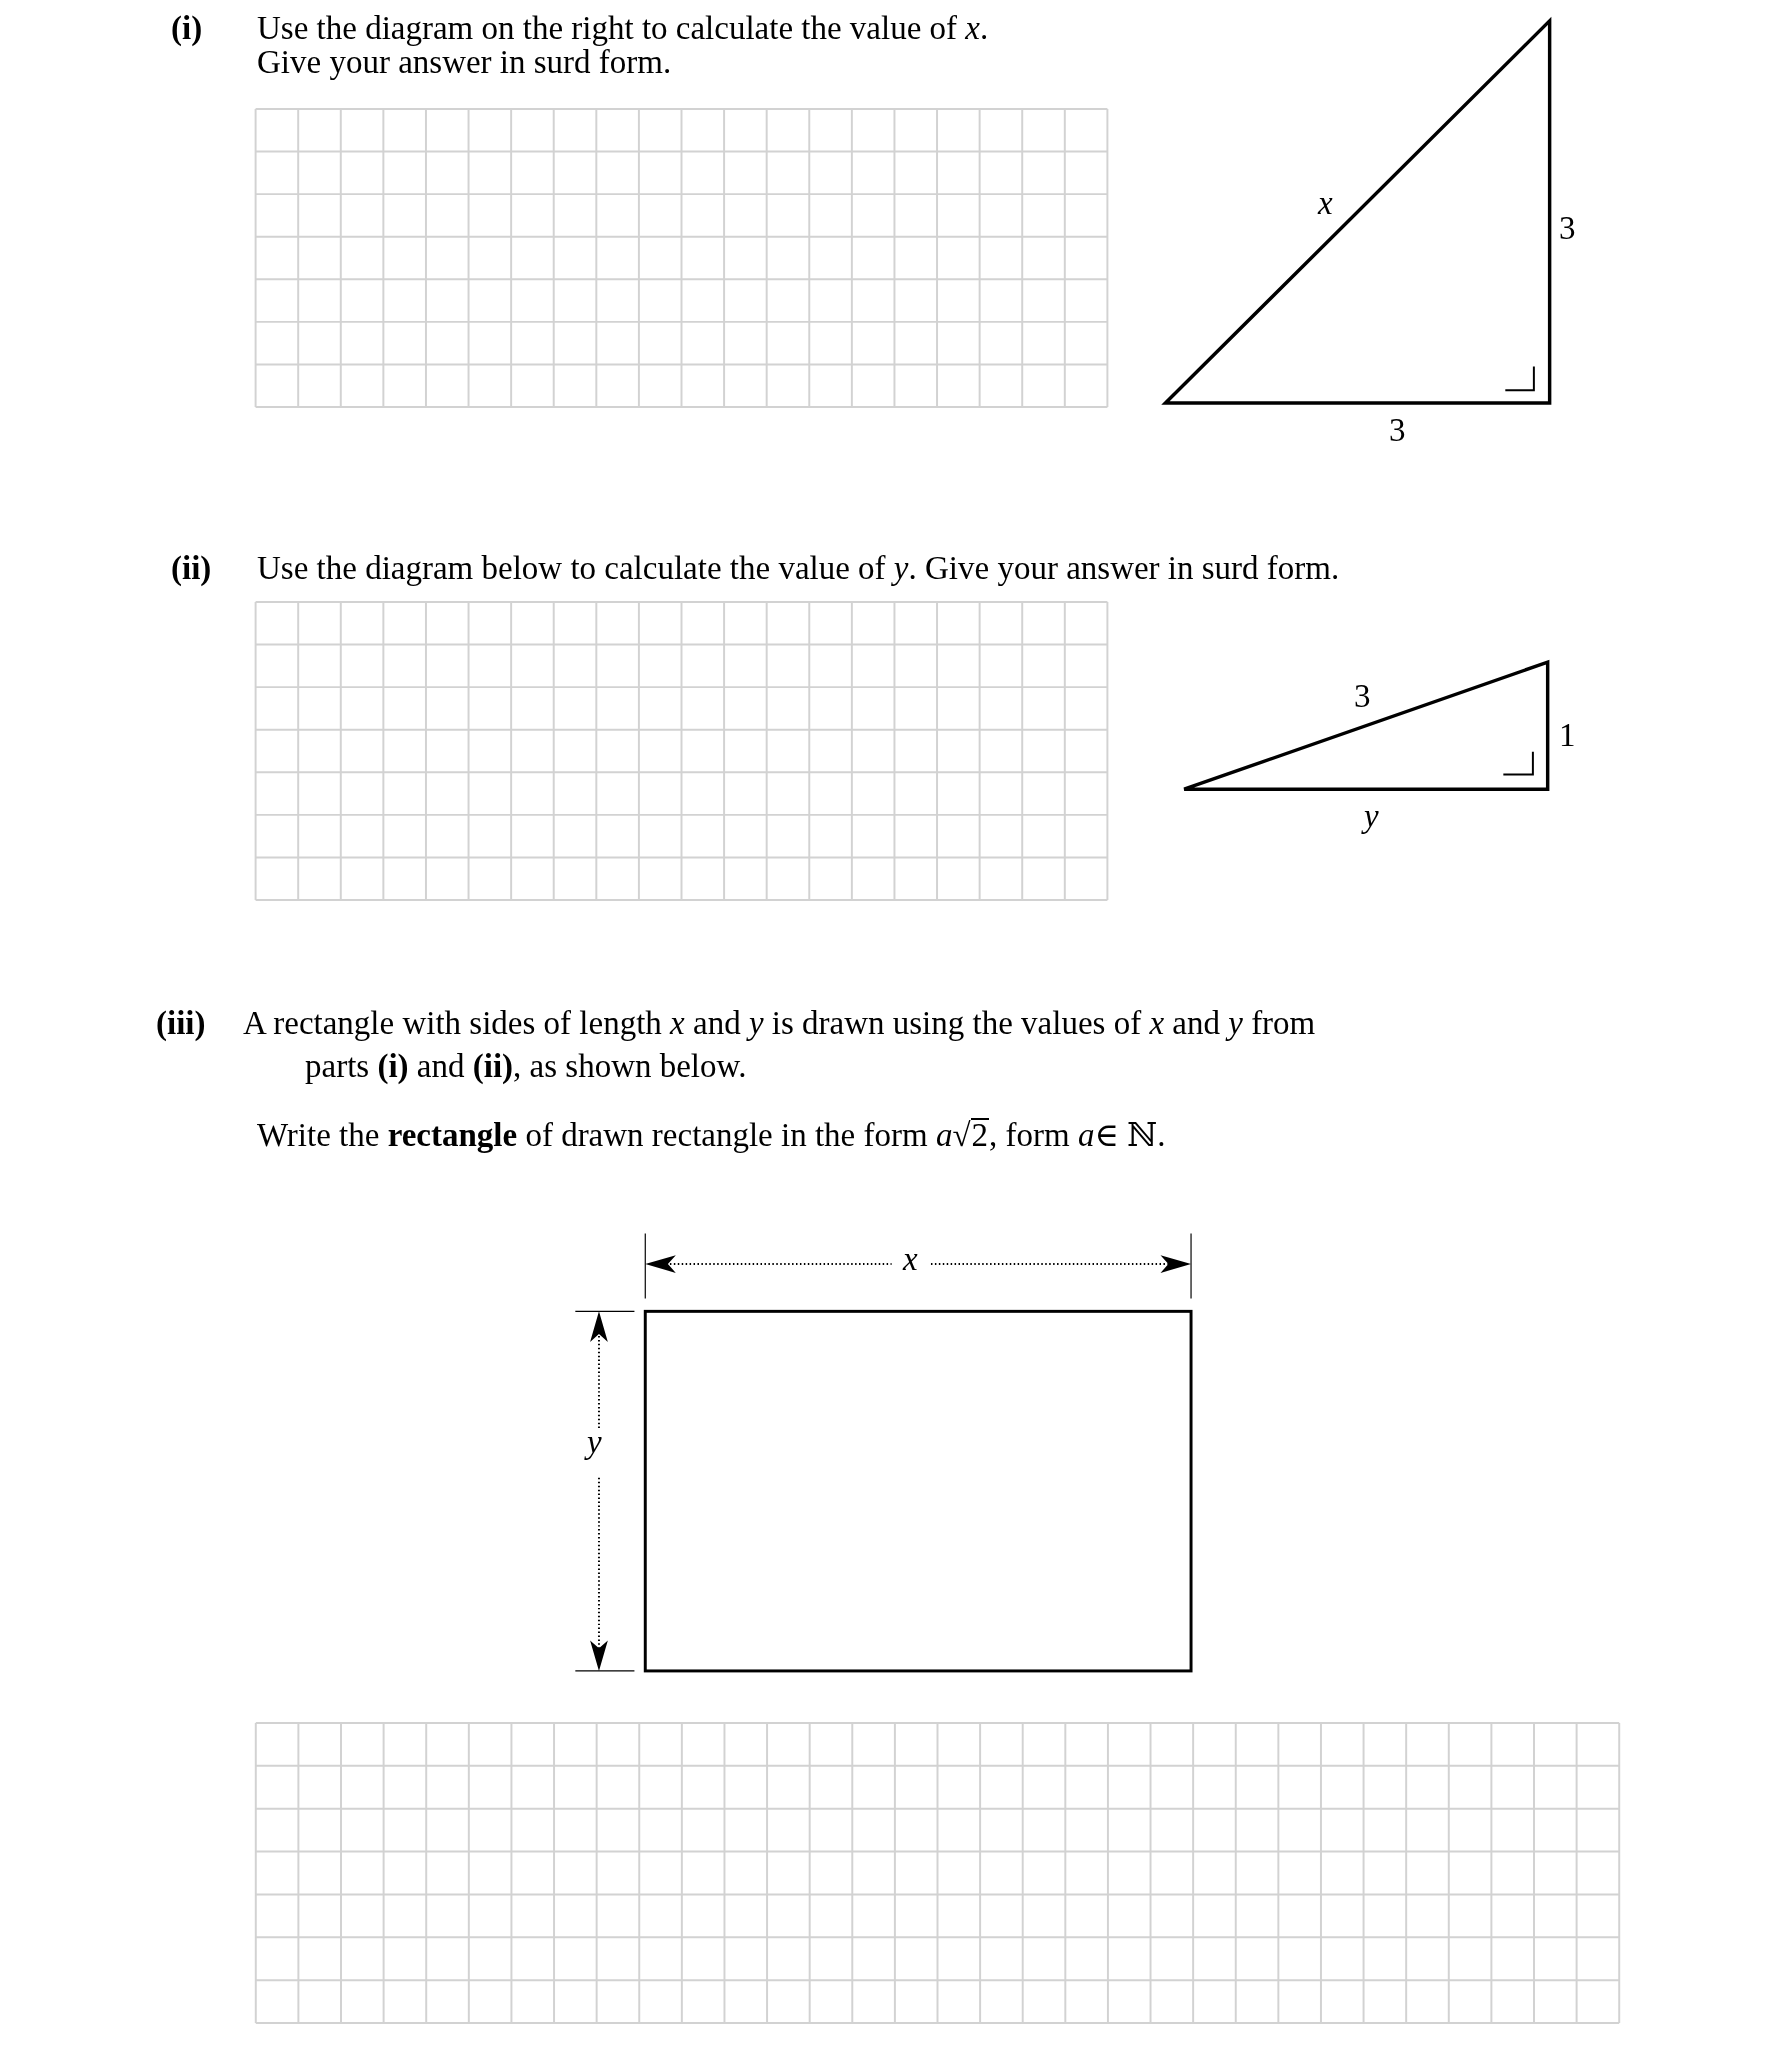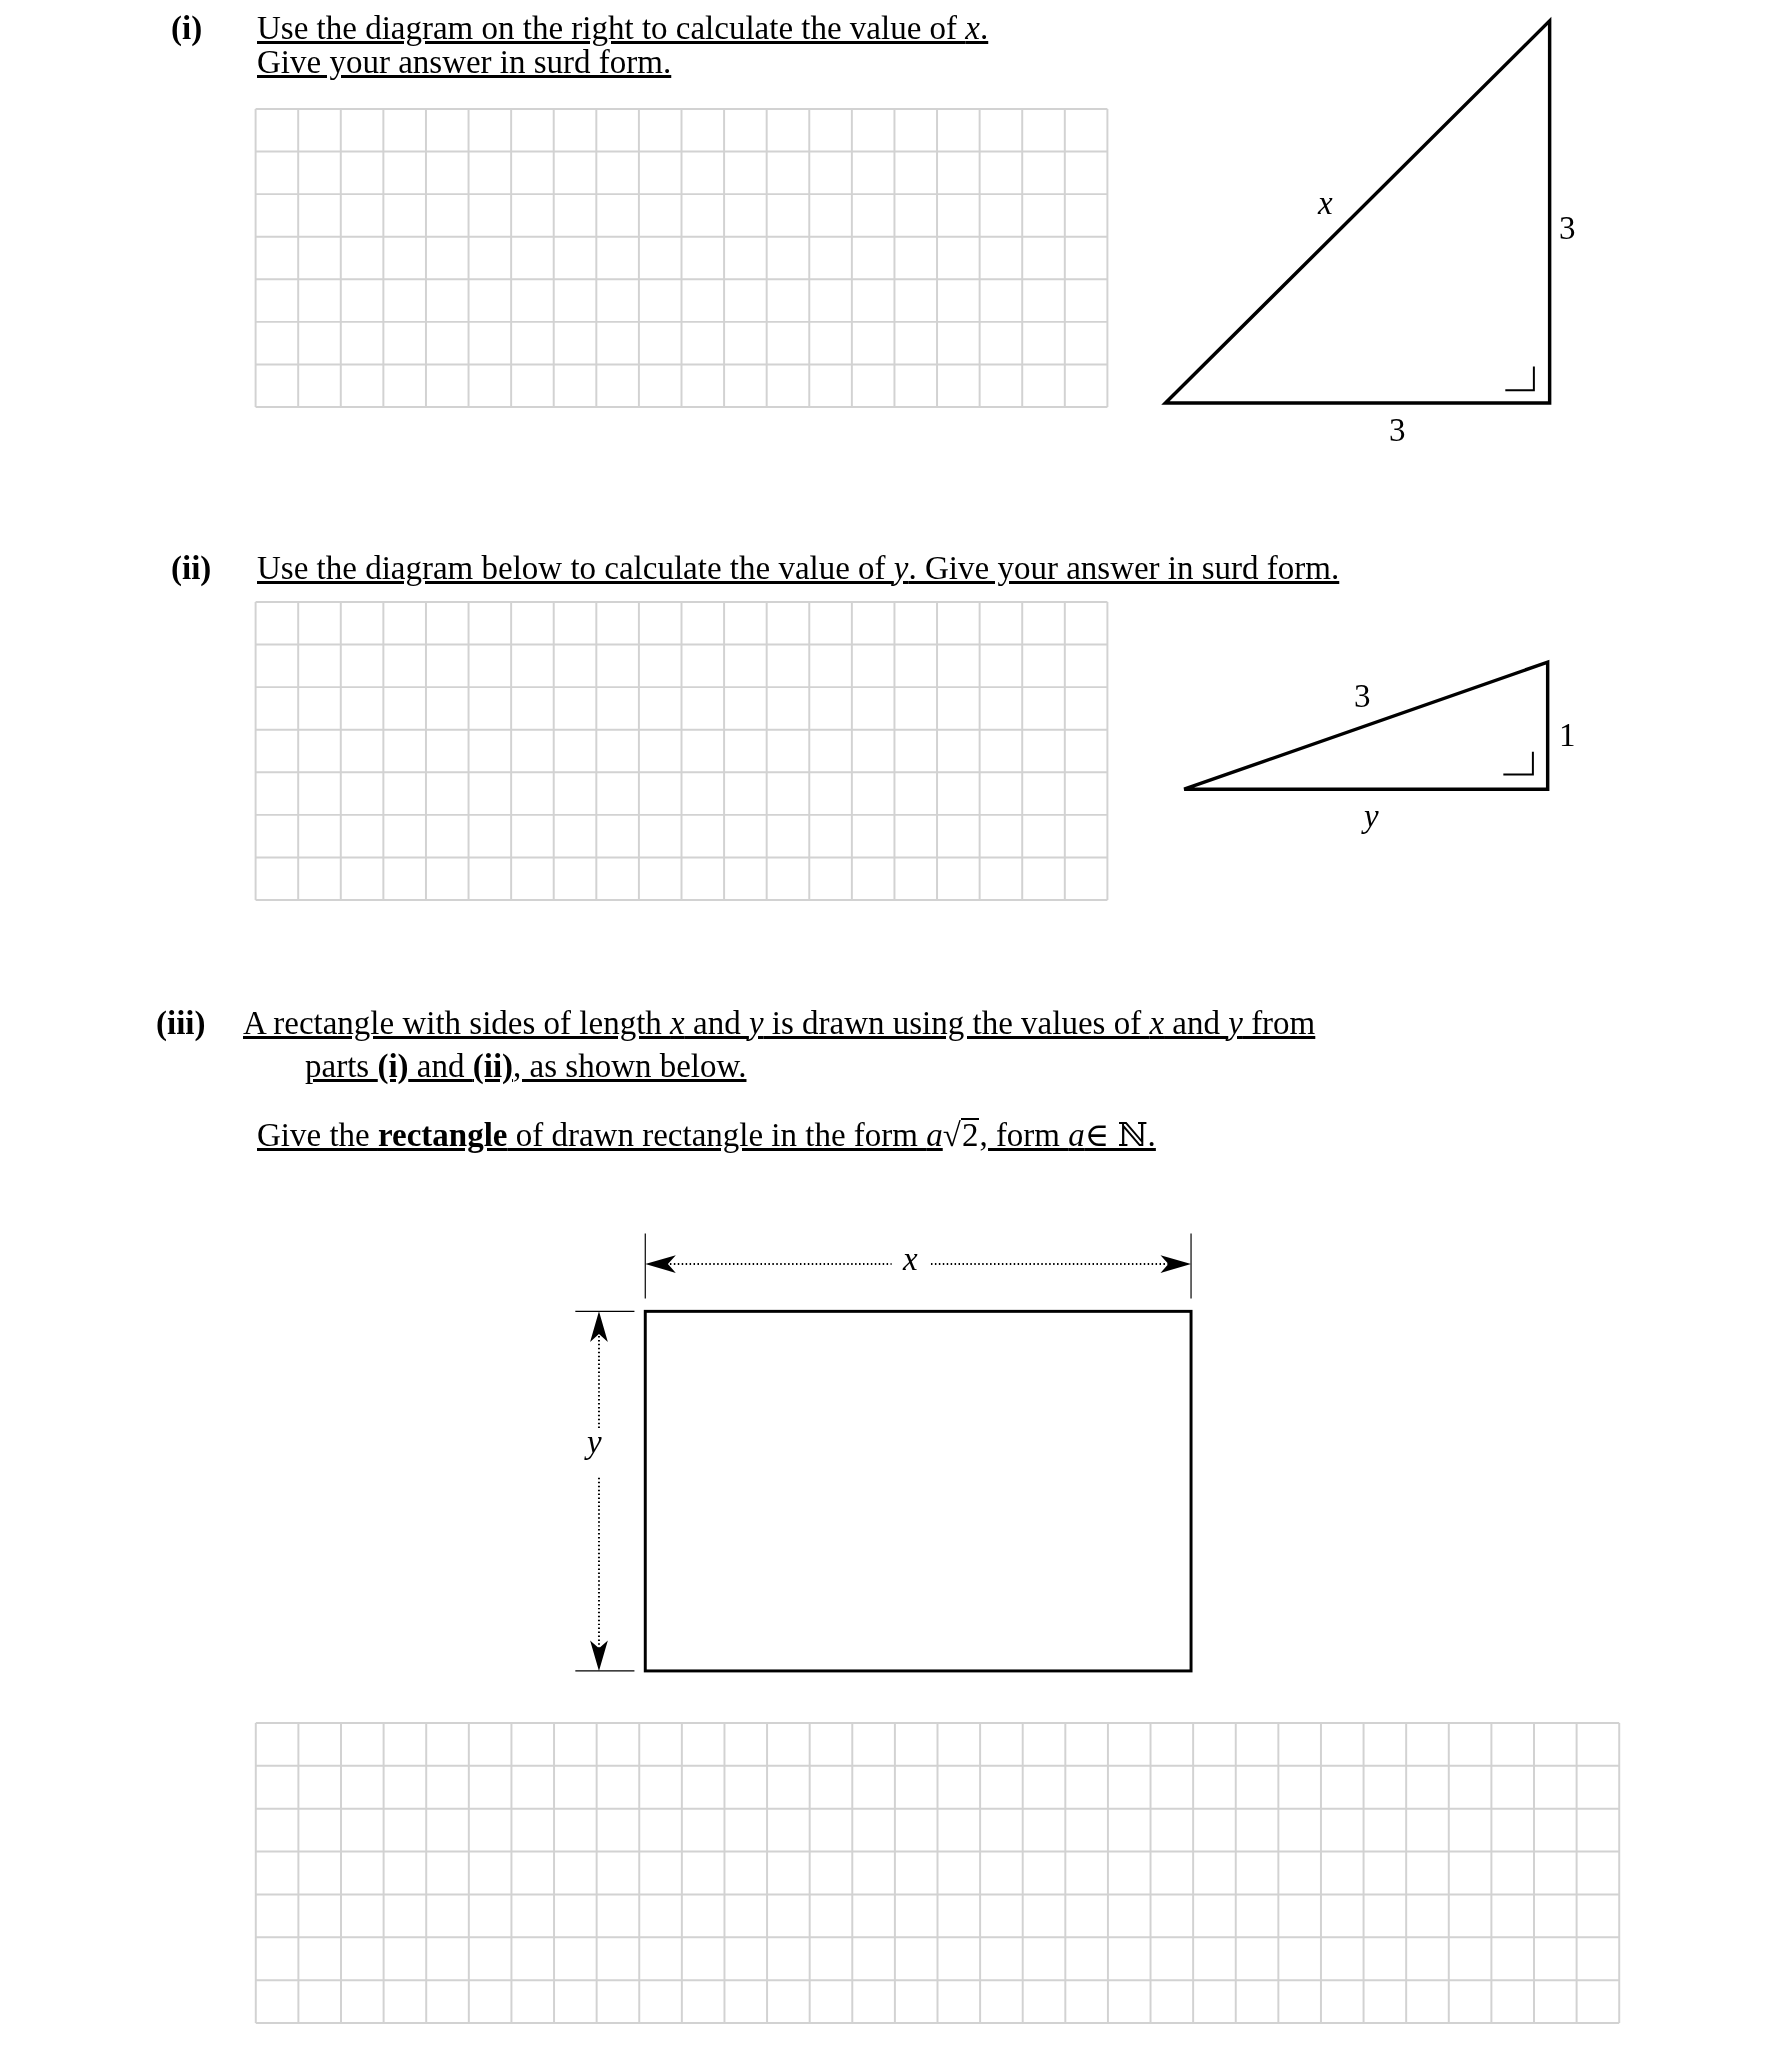--- a/index.html
+++ b/index.html
@@ -1,18 +1,18 @@
 <!DOCTYPE html>
 <html><head>
 <meta charset="utf-8">
 <style>
   html, body { margin: 0; padding: 0; background: #ffffff; }
   body { width: 1791px; height: 2072px; position: relative; overflow: hidden;
          font-family: "Liberation Serif", "DejaVu Serif", serif; color: #000; }
-  .txt { position: absolute; font-size: 33px; line-height: 41px; white-space: nowrap; text-decoration: underline; }
+  .txt { position: absolute; font-size: 33px; line-height: 41px; white-space: nowrap; }
   .label { position: absolute; font-size: 33px; font-weight: bold; line-height: 41px; }
   .it { font-style: italic; }
   .b { font-weight: bold; }
   svg { position: absolute; left: 0; top: 0; }
   .grid { position: absolute; }
   .dlabel { position: absolute; font-size: 33px; line-height: 33px; }
   .sqrt { display: inline-block; position: relative; }
   .sqrt .rad { border-top: 2px solid #000; padding: 0 1px; display: inline-block; line-height: 31.5px; }
 </style>
 </head>
@@ -130,21 +130,21 @@
 <div class="dlabel it" style="left:1364px; top:800px;">y</div>
 
 <div class="label" style="left:156px; top:1003px;">(iii)</div>
 <div class="txt" style="left:243px; top:1003px;">
   <span>A rectangle with sides of length </span><span class="it">x</span><span> and </span><span class="it">y</span><span> is drawn using the values of </span><span class="it">x</span><span> and </span><span class="it">y</span><span> from</span>
 </div>
 <div class="txt" style="left:270px; top:1046px;margin-left:35px;">
   <span>parts </span><span class="b">(i)</span><span> and </span><span class="b">(ii)</span><span>, as shown below.</span>
 </div>
 <div class="txt" style="left:257px; top:1115px;">
-  <span>Give the </span><span class="b">rectangle</span><span> of drawn rectangle in the form </span><span class="it">a</span><span class="sqrt">√<span class="rad">2</span></span><span>, form </span><span class="it">a</span><span>∈ ℕ.</span>
+  <span>Write the </span><span class="b">rectangle</span><span> of drawn rectangle in the form </span><span class="it">a</span><span class="sqrt">√<span class="rad">2</span></span><span>, form </span><span class="it">a</span><span>∈ ℕ.</span>
 </div>
 
 <div class="dlabel it" style="left:903px; top:1243px;">x</div>
 <div class="dlabel it" style="left:587px; top:1426px;">y</div>
 
 <svg class="grid" style="left:254px; top:1722px;" width="1367" height="302" viewBox="0 0 1388 307">
   <g id="g3" stroke="#d2d2d2" stroke-width="2" fill="none">
       <line x1="1" x2="1" y1="1" y2="306"></line>
       <line x1="44.3125" x2="44.3125" y1="1" y2="306"></line>
       <line x1="87.625" x2="87.625" y1="1" y2="306"></line>

